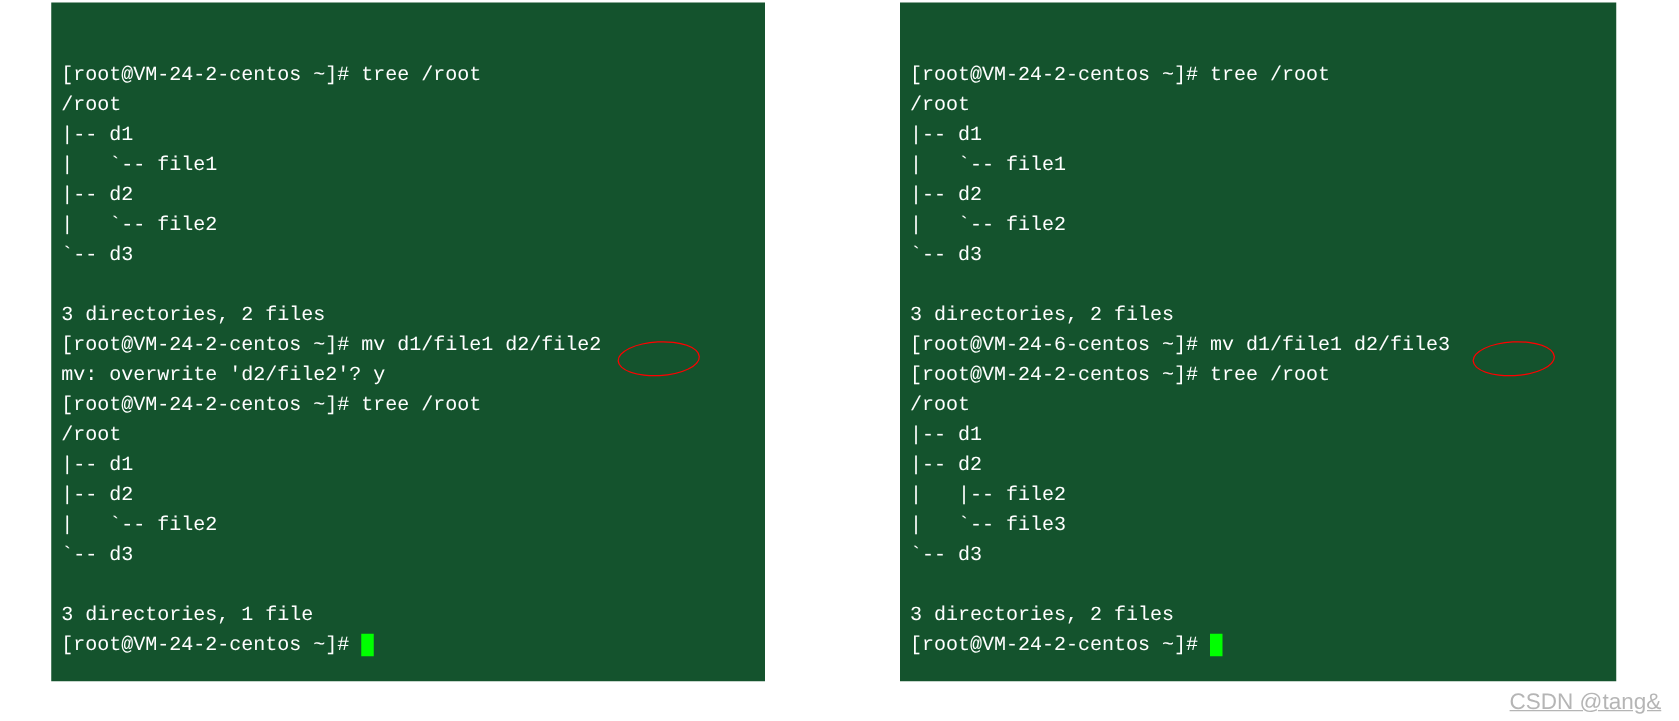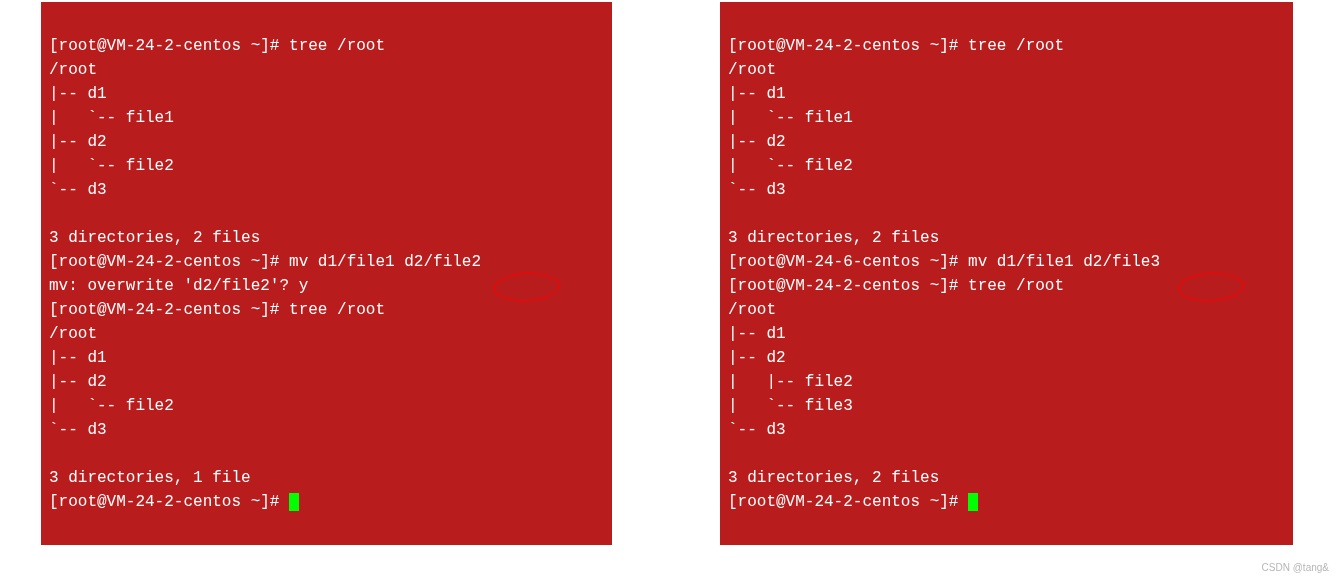--- a/index.html
+++ b/index.html
@@ -8,23 +8,23 @@
     width: 1343px;
     height: 577px;
     background: #ffffff;
     font-family: "Consolas", "Courier New", monospace;
     font-size: 16px;
     line-height: 1.5;
     position: relative;
   }
   .terminal {
     position: absolute;
-    background: #b91c1c;
+    background: #14532d;
     color: #ffffff;
-    padding: 8px 8px;
+    padding: 22px 8px;
     white-space: pre;
     box-sizing: border-box;
   }
   .term-left {
     left: 41px;
     top: 2px;
     width: 571px;
     height: 543px;
   }
   .term-right {
@@ -59,22 +59,23 @@
     width: 64px;
     height: 26px;
     transform: rotate(-3deg);
   }
   .watermark {
     position: absolute;
     right: 14px;
     bottom: 2px;
     color: rgba(120,120,120,0.55);
     font-family: Arial, sans-serif;
-    font-size: 10px;
+    font-size: 18px;
     pointer-events: none;
+    text-decoration: underline;
   }
 </style>
 </head>
 <body>
 
 <div class="terminal term-left">
 <span>[root@VM-24-2-centos ~]# tree /root</span>
 <span>/root</span>
 <span>|-- d1</span>
 <span>|   `-- file1</span>

